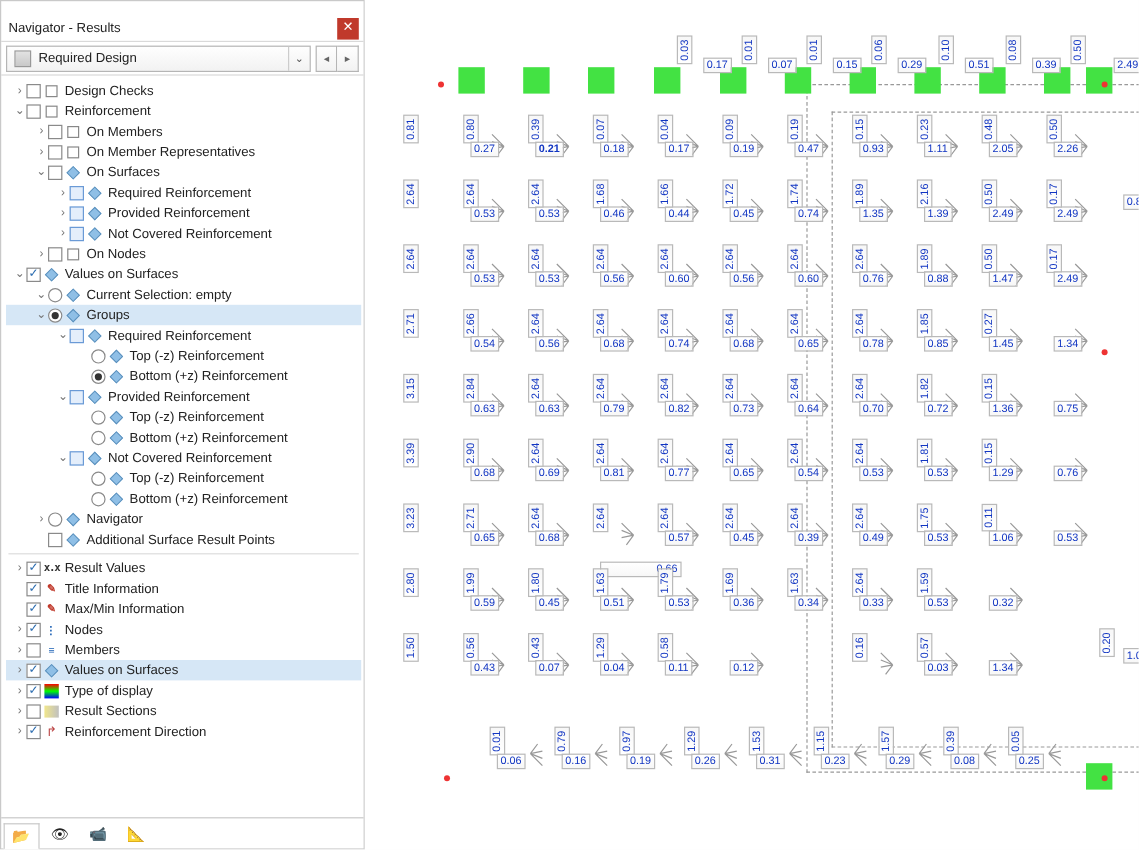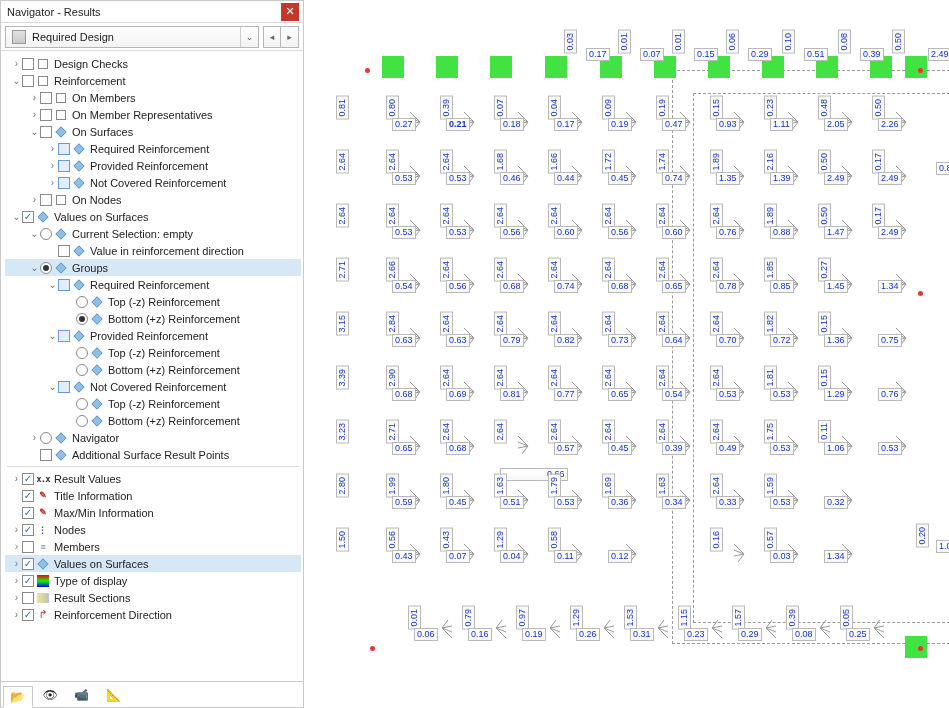--- a/index.html
+++ b/index.html
@@ -23,20 +23,21 @@
   display: flex;
   flex-direction: column;
   background: #fff;
 }
 .nav-title-bar {
   height: 22px;
   display: flex;
   align-items: center;
   padding: 0 4px 0 6px;
   border-bottom: 1px solid #d9d9d9;
+  margin-top: 12px;
 }
 .nav-title-text {
   flex: 1;
 }
 .nav-close {
   width: 18px; height: 18px;
   background: #c0392b;
   color: #fff;
   display: flex; align-items: center; justify-content: center;
   font-size: 11px;
@@ -328,29 +329,20 @@
         <span class="label">Values on Surfaces</span>
       </div>
       <div class="tree-row">
         <span class="indent" style="width: 24px;"></span>
         <span class="expander">⌄</span>
         <span class="radio"></span>
         <span class="ico">
           <span class="ico-diamond"></span>
         </span>
         <span class="label">Current Selection: empty</span>
-      </div>
-      <div class="tree-row">
-        <span class="indent" style="width: 42px;"></span>
-        <span class="expander hidden"> </span>
-        <span class="cb"></span>
-        <span class="ico">
-          <span class="ico-diamond"></span>
-        </span>
-        <span class="label">Value in reinforcement direction</span>
       </div>
       <div class="tree-row selected">
         <span class="indent" style="width: 24px;"></span>
         <span class="expander">⌄</span>
         <span class="radio filled"></span>
         <span class="ico">
           <span class="ico-diamond"></span>
         </span>
         <span class="label">Groups</span>
       </div>

